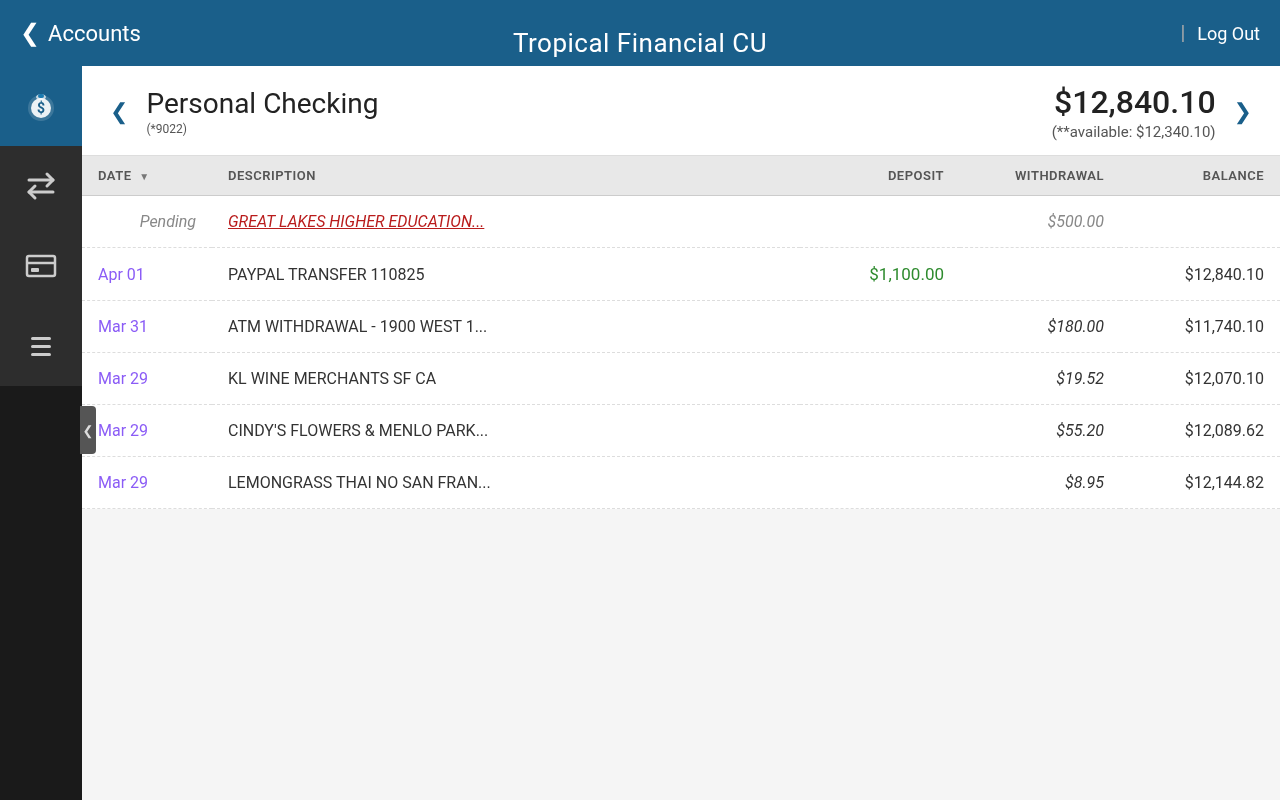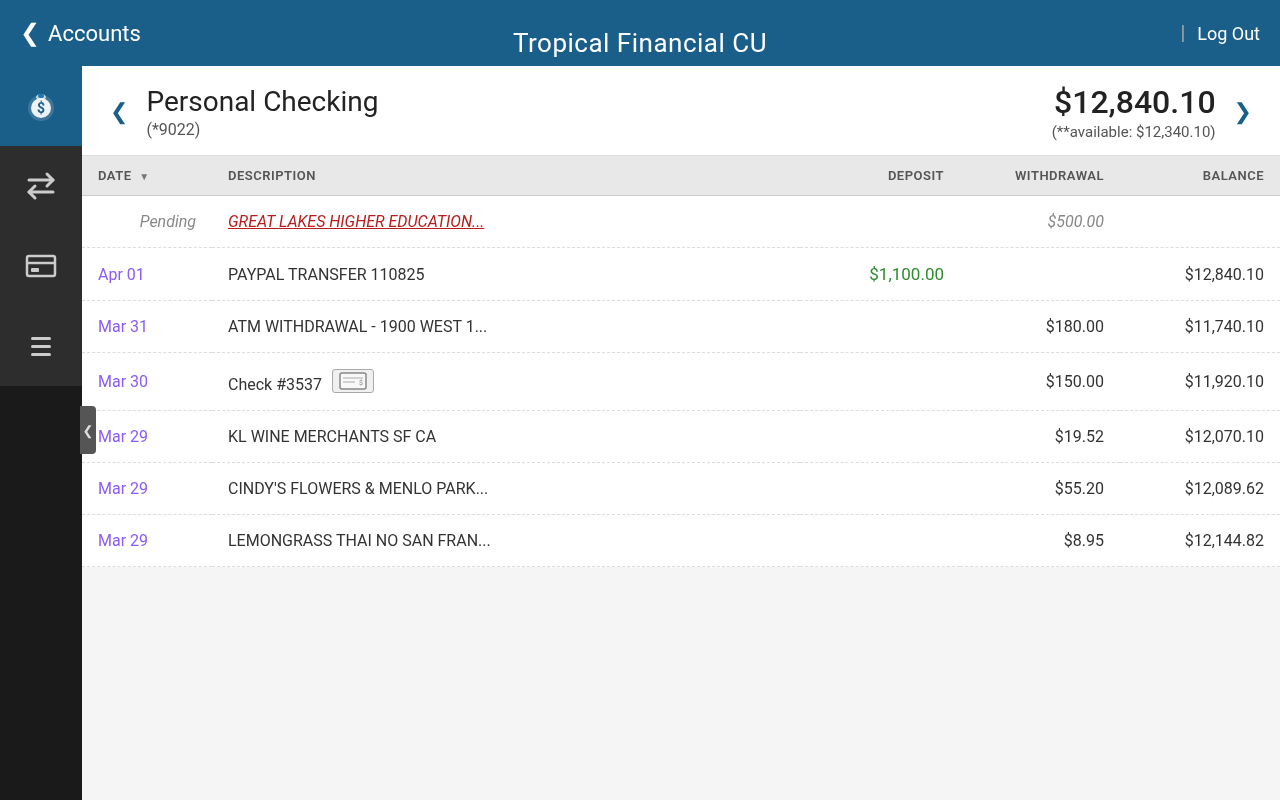--- a/index.html
+++ b/index.html
@@ -101,21 +101,21 @@
       padding: 4px 8px;
       line-height: 1;
     }
     .account-info { flex: 1; padding-left: 10px; }
     .account-name {
       font-size: 28px;
       font-weight: 400;
       color: #222;
     }
     .account-number {
-      font-size: 16px;
+      font-size: 12px;
       color: #555;
       margin-top: 2px;
     }
     .account-balance-area { text-align: right; padding-right: 10px; }
     .account-balance {
       font-size: 32px;
       font-weight: 500;
       color: #222;
     }
     .account-available {
@@ -165,21 +165,21 @@
     tbody td {
       padding: 16px 16px;
       font-size: 16px;
       color: #333;
       vertical-align: middle;
     }
     tbody td.date-cell { color: #8b5cf6; width: 130px; }
     tbody td.pending-cell { color: #888; font-style: italic; width: 130px; text-align: right; }
     tbody td.desc-cell { }
     tbody td.deposit-cell { text-align: right; color: #2e8b2e; font-size: 17px; }
-    tbody td.withdrawal-cell { text-align: right; color: #333; }
+    tbody td.withdrawal-cell { text-align: right; color: #333; font-style: italic; }
     tbody td.balance-cell { text-align: right; color: #333; }
     .pending-row td { color: #888; font-style: italic; }
     .check-icon {
       display: inline-flex;
       align-items: center;
       justify-content: center;
       margin-left: 10px;
       border: 1px solid #aaa;
       border-radius: 3px;
       padding: 2px 6px;
@@ -340,34 +340,20 @@
               <td class="balance-cell">$12,840.10</td>
             </tr>
             <tr>
               <td class="date-cell">Mar 31</td>
               <td class="desc-cell">ATM WITHDRAWAL - 1900 WEST 1...</td>
               <td class="deposit-cell"></td>
               <td class="withdrawal-cell">$180.00</td>
               <td class="balance-cell">$11,740.10</td>
             </tr>
             <tr>
-              <td class="date-cell">Mar 30</td>
-              <td class="desc-cell">Check #3537<span class="check-icon">
-                  <svg viewBox="0 0 28 18" fill="none">
-        <rect x="1" y="1" width="26" height="16" rx="2" stroke="#888" stroke-width="1.5" fill="#f8f8f8"></rect>
-        <line x1="4" y1="6" x2="24" y2="6" stroke="#aaa" stroke-width="1"></line>
-        <line x1="4" y1="10" x2="16" y2="10" stroke="#aaa" stroke-width="1"></line>
-        <text x="20" y="13" font-size="7" fill="#888">$</text>
-      </svg>
-                </span></td>
-              <td class="deposit-cell"></td>
-              <td class="withdrawal-cell">$150.00</td>
-              <td class="balance-cell">$11,920.10</td>
-            </tr>
-            <tr>
               <td class="date-cell">Mar 29</td>
               <td class="desc-cell">KL WINE MERCHANTS SF CA</td>
               <td class="deposit-cell"></td>
               <td class="withdrawal-cell">$19.52</td>
               <td class="balance-cell">$12,070.10</td>
             </tr>
             <tr>
               <td class="date-cell">Mar 29</td>
               <td class="desc-cell">CINDY'S FLOWERS &amp; MENLO PARK...</td>
               <td class="deposit-cell"></td>

